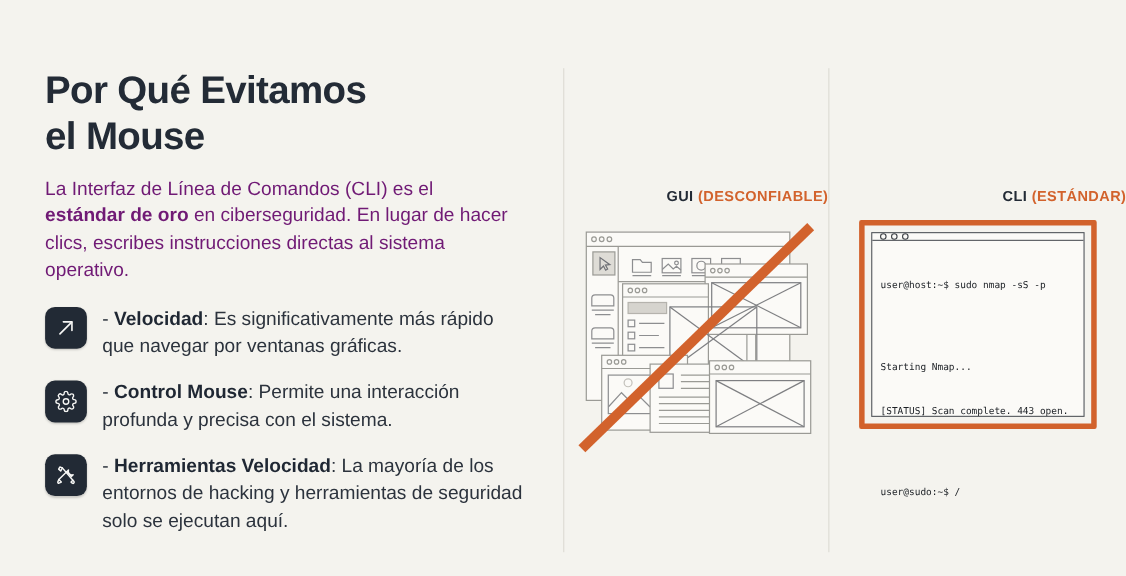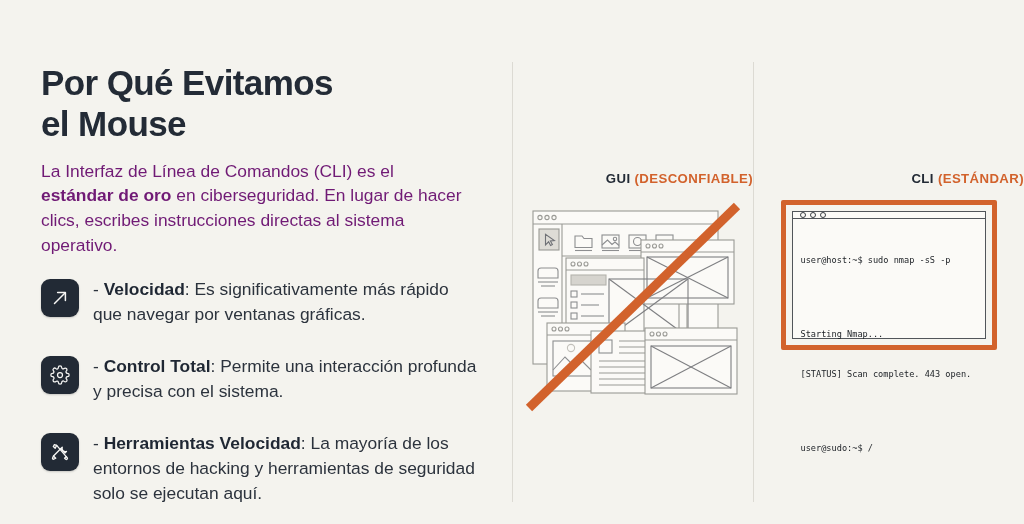--- a/index.html
+++ b/index.html
@@ -43,21 +43,21 @@
     line-height: 1.43;
     color: #701a75;
     margin: 0 0 19px 0;
     max-width: 425px;
   }
   .intro b { font-weight: bold; }
 
   .bullets {
     display: flex;
     flex-direction: column;
-    gap: 27px;
+    gap: 17px;
   }
   .bullet {
     display: flex;
     align-items: flex-start;
     gap: 14px;
   }
   .tile {
     flex: 0 0 auto;
     width: 38px;
     height: 38px;
@@ -128,21 +128,21 @@
     margin: 0 auto;
     box-sizing: border-box;
     border: 5px solid #d2622c;
     background: #f4f3ee;
     padding: 6px;
     border-radius: 2px;
   }
   .term {
     box-sizing: border-box;
     width: 100%;
-    height: 128px;
+    height: 168px;
     background: #fbfaf7;
     border: 1.3px solid #51555a;
     display: flex;
     flex-direction: column;
   }
   .term-bar {
     height: 17px;
     border-bottom: 1.3px solid #51555a;
     display: flex;
     align-items: center;
@@ -191,21 +191,21 @@
         <div class="bullet-text"><span>- </span><b>Velocidad</b><span>: Es significativamente más rápido que navegar por ventanas gráficas.</span></div>
       </div>
 
       <div class="bullet">
         <span class="tile">
           <svg width="20" height="20" viewBox="0 0 24 24" fill="none" stroke="#f6f6f4" stroke-width="1.5" stroke-linecap="round" stroke-linejoin="round">
             <circle cx="12" cy="12" r="3"></circle>
             <path d="M19.4 15a1.65 1.65 0 0 0 .33 1.82l.06.06a2 2 0 1 1-2.83 2.83l-.06-.06a1.65 1.65 0 0 0-1.82-.33 1.65 1.65 0 0 0-1 1.51V21a2 2 0 1 1-4 0v-.09A1.65 1.65 0 0 0 9 19.4a1.65 1.65 0 0 0-1.82.33l-.06.06a2 2 0 1 1-2.83-2.83l.06-.06a1.65 1.65 0 0 0 .33-1.82 1.65 1.65 0 0 0-1.51-1H3a2 2 0 1 1 0-4h.09A1.65 1.65 0 0 0 4.6 9a1.65 1.65 0 0 0-.33-1.82l-.06-.06a2 2 0 1 1 2.83-2.83l.06.06a1.65 1.65 0 0 0 1.82.33H9a1.65 1.65 0 0 0 1-1.51V3a2 2 0 1 1 4 0v.09a1.65 1.65 0 0 0 1 1.51 1.65 1.65 0 0 0 1.82-.33l.06-.06a2 2 0 1 1 2.83 2.83l-.06.06a1.65 1.65 0 0 0-.33 1.82V9a1.65 1.65 0 0 0 1.51 1H21a2 2 0 1 1 0 4h-.09a1.65 1.65 0 0 0-1.51 1z"></path>
           </svg>
         </span>
-        <div class="bullet-text"><span>- </span><b>Control Total</b><span>: Permite una interacción profunda y precisa con el sistema.</span></div>
+        <div class="bullet-text"><span>- </span><b>Control Mouse</b><span>: Permite una interacción profunda y precisa con el sistema.</span></div>
       </div>
 
       <div class="bullet">
         <span class="tile">
           <svg width="20" height="20" viewBox="0 0 24 24" fill="none" stroke="#f6f6f4" stroke-width="1.6" stroke-linecap="round" stroke-linejoin="round">
             <path d="M14.7 6.3a4 4 0 0 0 5.1 5.1l-1.9 1.9-5.1-5.1z"></path>
             <line x1="12.8" y1="8.2" x2="4.2" y2="16.8"></line>
             <path d="M4.2 16.8l-1.1 2.5a1 1 0 0 0 1.3 1.3l2.5-1.1z"></path>
             <line x1="8" y1="4" x2="19.5" y2="17.5"></line>
             <path d="M19.5 17.5l1.2 1.4a1.3 1.3 0 0 1-1.8 1.8l-1.4-1.2z"></path>

